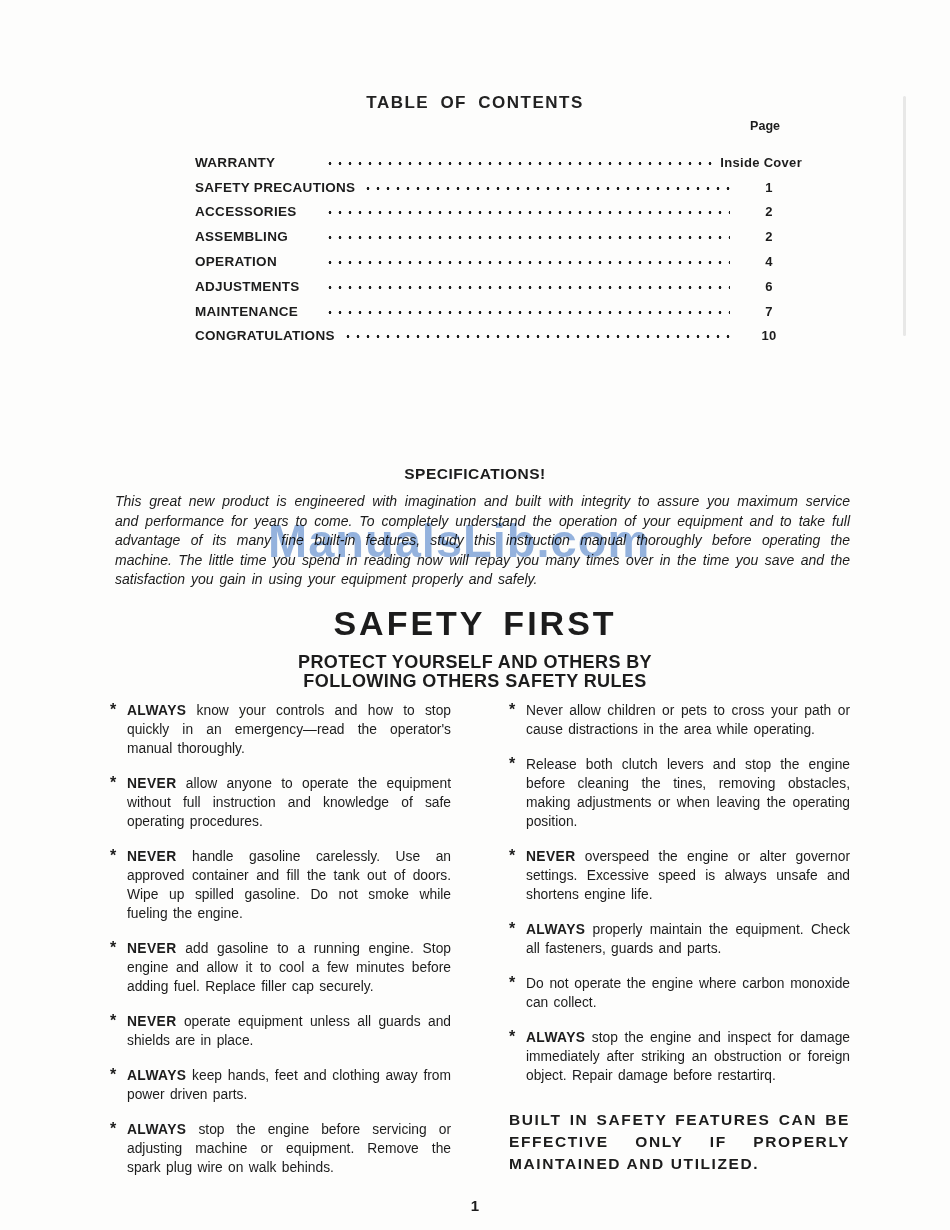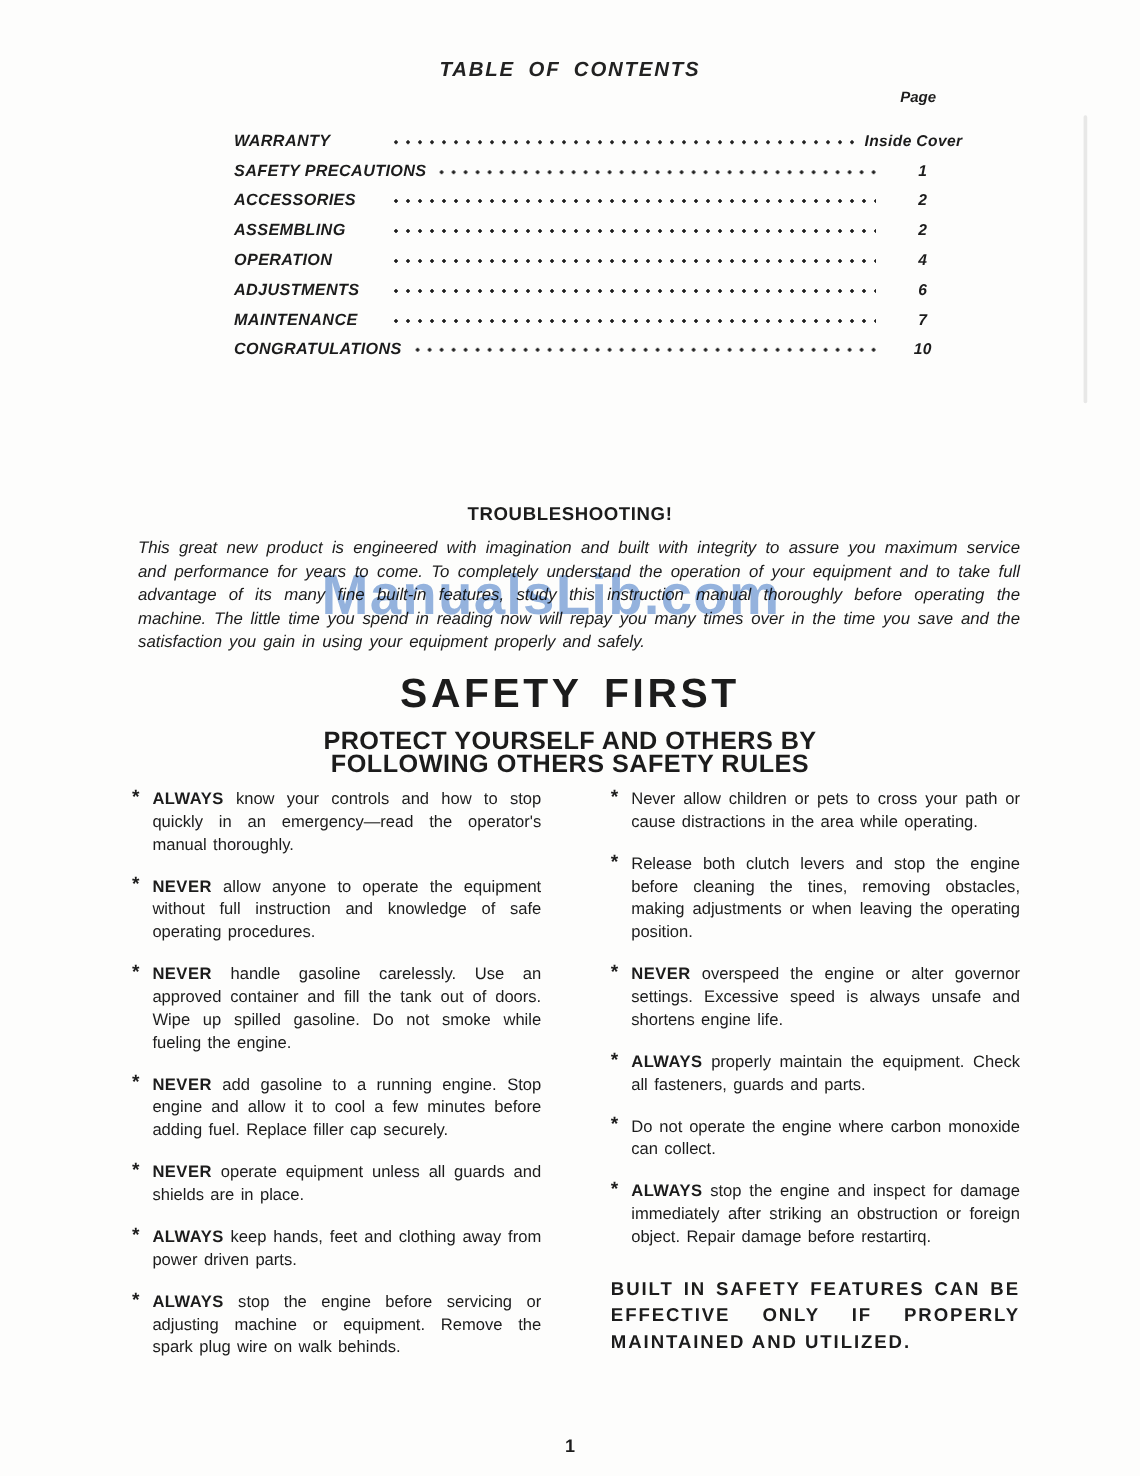--- a/index.html
+++ b/index.html
@@ -13,21 +13,21 @@
     overflow:hidden;
     box-sizing:border-box;
   }
   
   .scan-streak{
     position:absolute;right:44px;top:96px;width:3px;height:240px;
     background:#bfbfbf;opacity:.35;border-radius:2px;
   }
 
   
-  .toc{padding-top:48px;font-style:italic;}
+  .toc{padding-top:93px;}
   .toc-title{
     margin:0;text-align:center;
     font-size:17px;font-weight:bold;
     letter-spacing:1.5px;word-spacing:5px;
     color:#222;
   }
   .toc-head-row{
     margin:6px 148px 0 195px;
     text-align:right;padding-right:22px;
     font-size:12.5px;font-weight:bold;
@@ -70,21 +70,21 @@
     pointer-events:none;
   }
 
   
   .safety-title{
     margin:14px 0 0 0;text-align:center;
     font-size:34px;font-weight:bold;letter-spacing:3px;word-spacing:6px;
   }
   .safety-subtitle{
     margin:10px 0 0 0;text-align:center;
-    font-size:21px;font-weight:bold;letter-spacing:.4px;
+    font-size:18px;font-weight:bold;letter-spacing:.4px;
     line-height:19px;
   }
   .safety-cols{
     display:flex;
     margin:10px 100px 0 110px;
     gap:58px;
   }
   .safety-col{flex:1;min-width:0;}
   .safety-item{
     display:flex;
@@ -172,21 +172,21 @@
 
   <div class="toc-row">
     <span class="toc-label">CONGRATULATIONS</span>
     <span class="toc-leader"></span>
     <span class="toc-page">10</span>
   </div>
 </div>
   </section>
 
   <section class="congrats">
-    <h2 class="congrats-title">TROUBLESHOOTING!</h2>
+    <h2 class="congrats-title">SPECIFICATIONS!</h2>
     <p class="congrats-body">This great new product is engineered with imagination and built with integrity to assure you maximum service and performance for years to come. To completely understand the operation of your equipment and to take full advantage of its many fine built-in features, study this instruction manual thoroughly before operating the machine. The little time you spend in reading now will repay you many times over in the time you save and the satisfaction you gain in using your equipment properly and safely.</p>
     <div class="watermark" style="color: rgb(125, 163, 217);">ManualsLib.com</div>
   </section>
 
   <section>
     <h2 class="safety-title">SAFETY FIRST</h2>
     <div class="safety-subtitle">
       <div>PROTECT YOURSELF AND OTHERS BY</div>
       <div>FOLLOWING OTHERS SAFETY RULES</div>
     </div>

